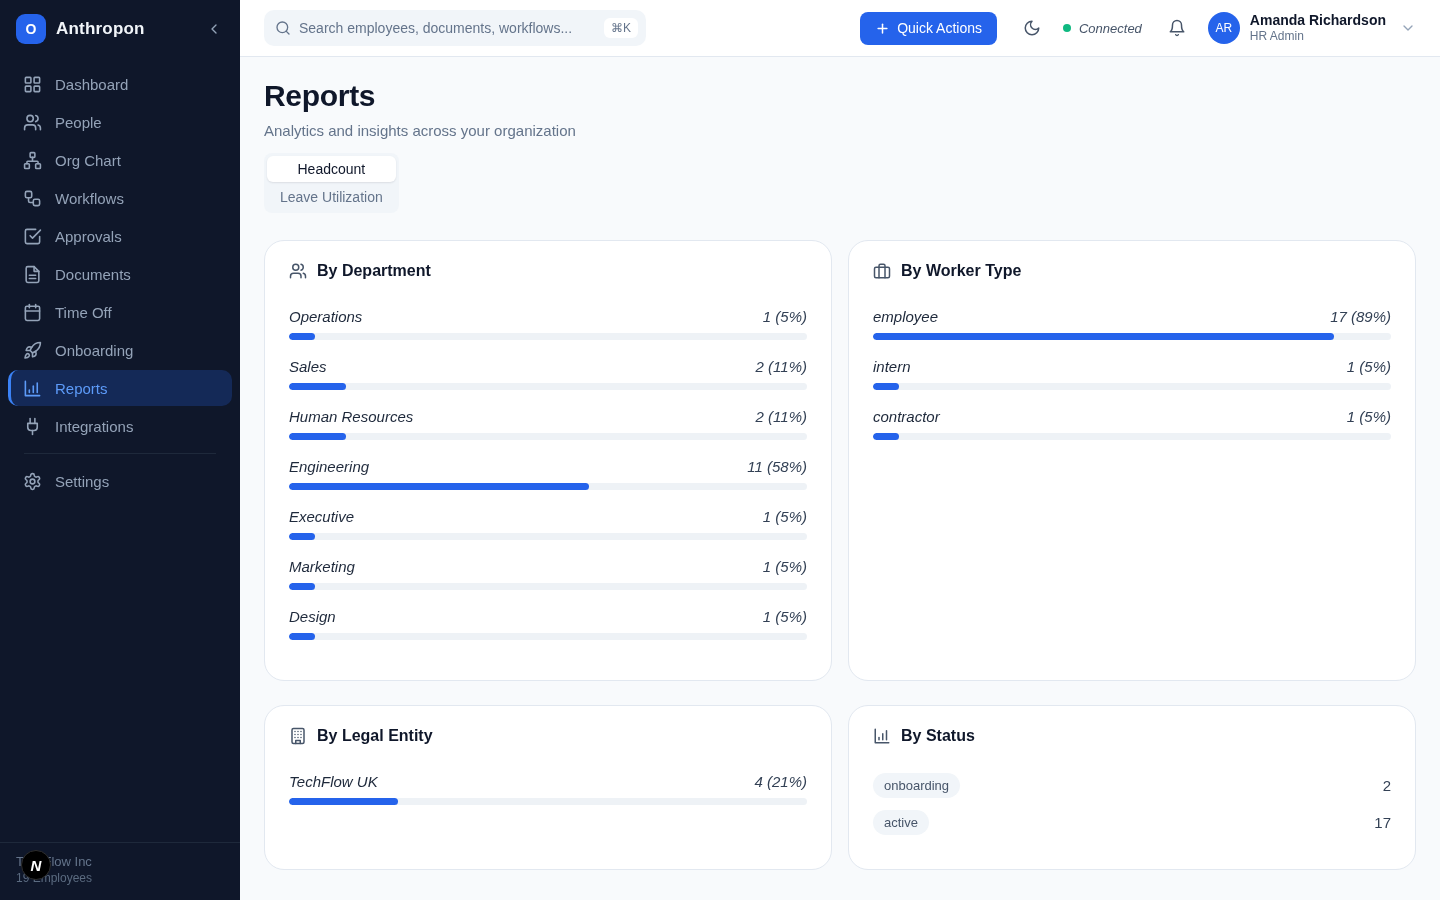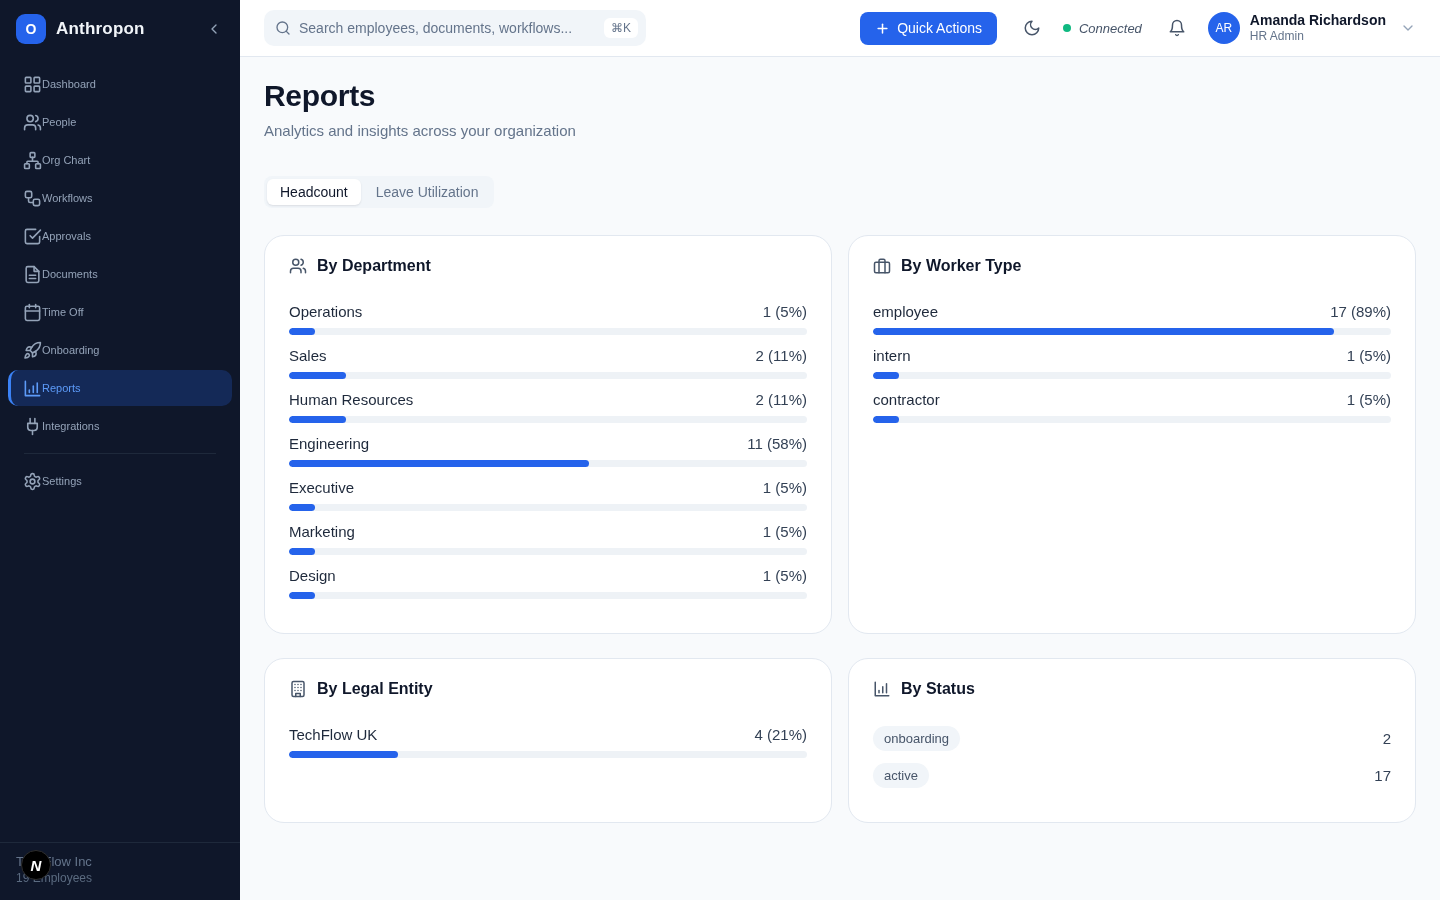--- a/index.html
+++ b/index.html
@@ -19,23 +19,23 @@
   .logo-badge {
     width:30px; height:30px; border-radius:9px; background:#2563eb;
     color:#fff; font-weight:700; font-size:14px;
     display:flex; align-items:center; justify-content:center;
   }
   .brand-name { color:#f1f5f9; font-size:17px; font-weight:700; letter-spacing:.2px; flex:1; }
   .collapse-btn { background:none; border:none; color:#94a3b8; cursor:pointer; padding:2px; }
 
   nav.sb-nav { padding:6px 8px 0 8px; }
   .nav-item {
-    display:flex; align-items:center; 
+    display:flex; align-items:center; gap:13px;
     height:36px; margin:2px 0; padding:0 12px;
-    border-radius:10px; color:#94a3b8; font-size:11px; cursor:pointer;
+    border-radius:10px; color:#94a3b8; font-size:15px; cursor:pointer;
     border-left:3px solid transparent; text-decoration:none;
   }
   .nav-item .nv-icon { width:19px; height:19px; flex:0 0 19px; }
   .nav-item.active {
     background:rgba(37,99,235,.24);
     border-left:3px solid #3b82f6;
     color:#5d9bf9;
   }
   .sb-divider { height:1px; background:#1e293b; margin:9px 16px; }
   .sb-footer {
@@ -91,39 +91,39 @@
   .user-name { font-size:14px; font-weight:700; color:#0f172a; line-height:17px; }
   .user-role { font-size:12px; color:#64748b; line-height:15px; }
   .user-chev { color:#94a3b8; margin-left:4px; }
 
   
   .main { margin-left:240px; padding:57px 24px 24px 24px; }
   .page-title { font-size:30px; font-weight:700; color:#0f172a; margin-top:22px; letter-spacing:-.3px; }
   .page-subtitle { font-size:15px; color:#64748b; margin-top:9px; }
 
   .tabs {
-    display:inline-flex; background:#f1f5f9; border-radius:8px; padding:3px; margin-top:37px; gap:2px;
+    display:inline-flex; background:#f1f5f9; border-radius:8px; padding:3px; margin-top:14px; gap:2px;flex-direction:column;
   }
   .tab {
     font-size:14px; padding:5px 13px; border-radius:6px; color:#64748b; cursor:pointer; border:none;
     background:transparent; font-family:"Liberation Sans", sans-serif;
   }
   .tab.active { background:#fff; color:#0f172a; font-weight:500; box-shadow:0 1px 2px rgba(15,23,42,.10); }
 
   .grid {
     margin-top:27px; display:grid; grid-template-columns:1fr 1fr; gap:24px 16px;
   }
   .card {
     background:#fff; border:1px solid #e2e8f0; border-radius:20px; padding:21px 24px 22px 24px;
   }
   .card-header { display:flex; align-items:center; gap:10px; margin-bottom:28px; }
   .card-header svg { color:#475569; }
   .card-title { font-size:16px; font-weight:700; color:#0f172a; }
 
-  .stat-row { margin-bottom:12px; }
+  .stat-row { margin-bottom:18px;font-style:italic; }
   .stat-line { display:flex; justify-content:space-between; align-items:baseline; }
   .stat-label { font-size:15px; color:#1e293b; }
   .stat-value { font-size:15px; color:#334155; }
   .bar-track {
     margin-top:8px; height:7px; border-radius:99px; background:#eef2f6; overflow:hidden;
   }
   .bar-fill { height:100%; border-radius:99px; background:#2563eb; }
 
   .status-row { display:flex; justify-content:space-between; align-items:center; margin-bottom:12px; }
   .status-pill {

